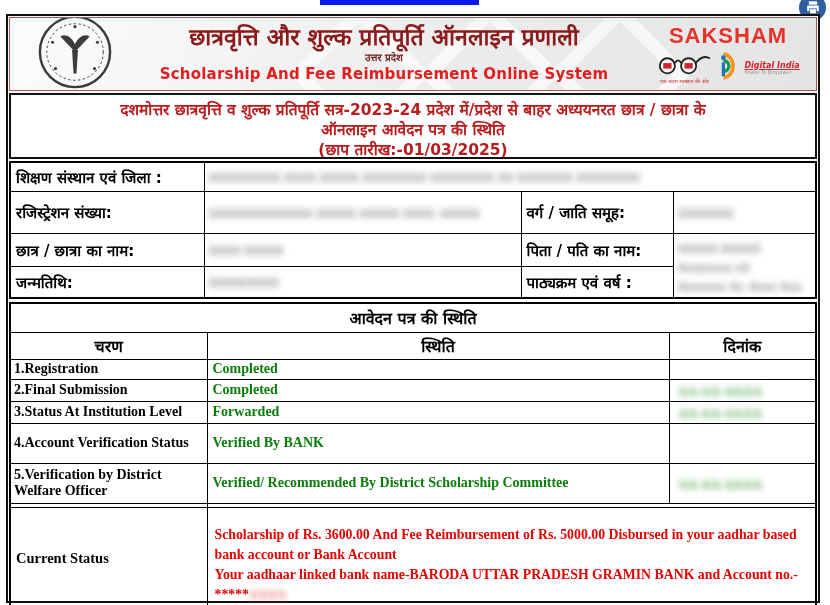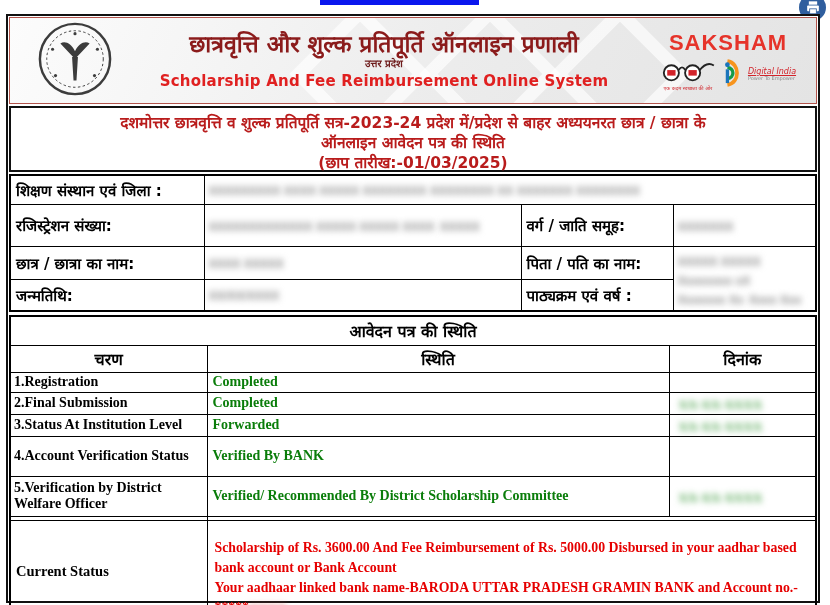--- a/index.html
+++ b/index.html
@@ -7,36 +7,36 @@
           font-family:"DejaVu Sans","Liberation Sans",sans-serif;}
   
   .top-link{position:absolute;left:320px;top:0;width:159px;height:5px;background:#0a16ee;cursor:pointer;}
   
   .print-btn{position:absolute;left:799px;top:-6px;width:27px;height:27px;border-radius:50%;
              background:#2f5e9e;display:flex;align-items:center;justify-content:center;cursor:pointer;}
   
   #doc{position:absolute;left:6px;top:14px;width:814px;height:589px;box-sizing:border-box;
        border:2px solid #111;background:#fff;padding:1px;}
   
-  .header-box{position:relative;height:87px;box-sizing:border-box;border:1px solid #b2544c;
+  .header-box{position:relative;height:74px;box-sizing:border-box;border:1px solid #b2544c;
               background:linear-gradient(115deg,#fcfcfc 0%,#ececec 55%,#e4e4e4 100%);
               display:flex;align-items:center;overflow:hidden;margin-bottom:2px;}
   .chev{position:absolute;width:74px;height:74px;border:13px solid rgba(255,255,255,0.65);
         transform:rotate(45deg);top:6px;}
   .emblem{margin-left:26px;flex:0 0 80px;z-index:1;}
   .titles{flex:1;text-align:center;z-index:1;line-height:1.12;}
   .title-hi{font-size:23px;font-weight:bold;color:#8b1b1b;}
   .state-hi{font-size:10px;font-weight:bold;color:#6e1c1c;margin-top:1px;}
   .title-en{font-size:15px;font-weight:bold;color:#e02020;margin-top:3px;letter-spacing:.2px;}
   .saksham{flex:0 0 152px;text-align:center;z-index:1;margin-right:12px;}
   .saksham-name{color:#e6332a;font-size:22px;font-weight:bold;letter-spacing:1px;
                 font-family:"Liberation Sans",sans-serif;}
   .logo-row{display:flex;align-items:center;justify-content:center;gap:5px;margin-top:2px;}
   .di-text{text-align:left;line-height:1;}
-  .di-name{color:#d2232a;font-size:8px;font-weight:normal;font-style:italic;text-decoration:underline;}
+  .di-name{color:#d2232a;font-size:8px;font-weight:bold;font-style:italic;text-decoration:underline;}
   .di-tag{color:#8a8a8a;font-size:5px;}
   .glasses-tag{color:#d2232a;font-size:5px;margin-top:-2px;}
   
   .notice-box{box-sizing:border-box;border:2px solid #111;height:66px;text-align:center;
               padding-top:5px;margin-bottom:2px;}
   .notice-line{font-size:15.5px;font-weight:bold;color:#b91c1c;line-height:20px;}
   
   table{border-collapse:collapse;width:100%;table-layout:fixed;}
   td{border:1px solid #000;overflow:hidden;margin-top:36px;}
   .form-table{border:2px solid #000;margin-bottom:3px;}

